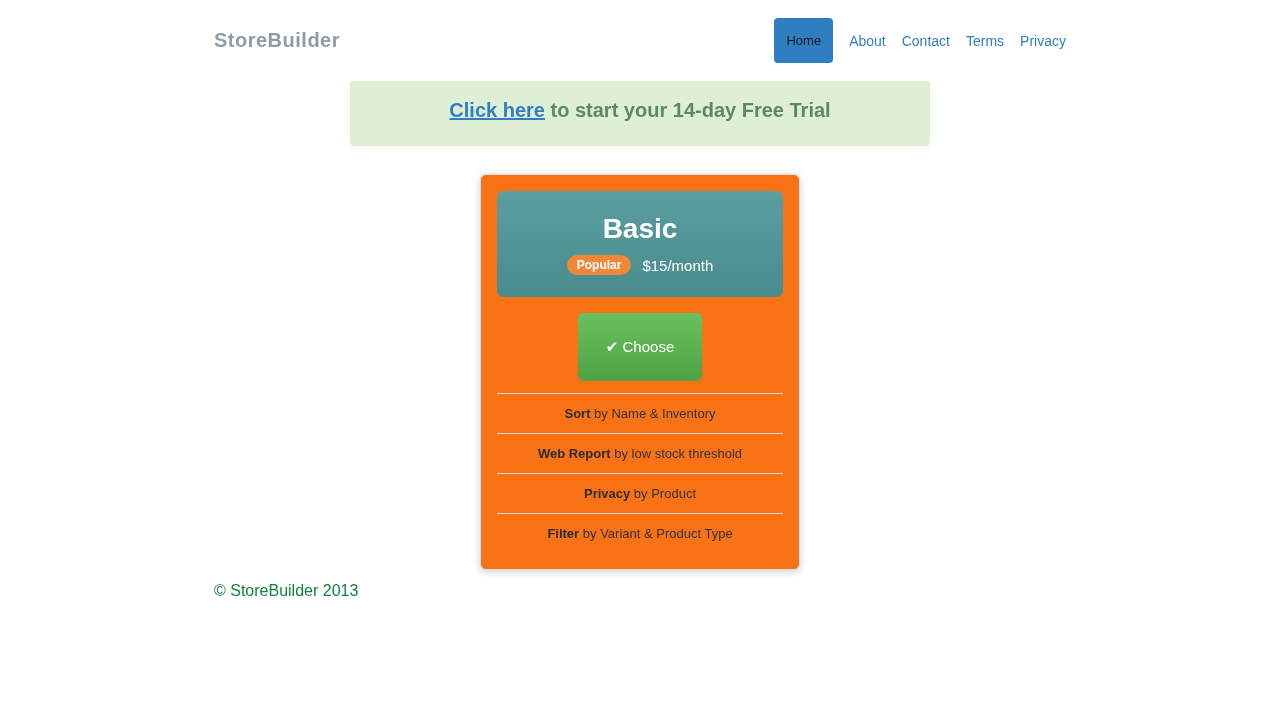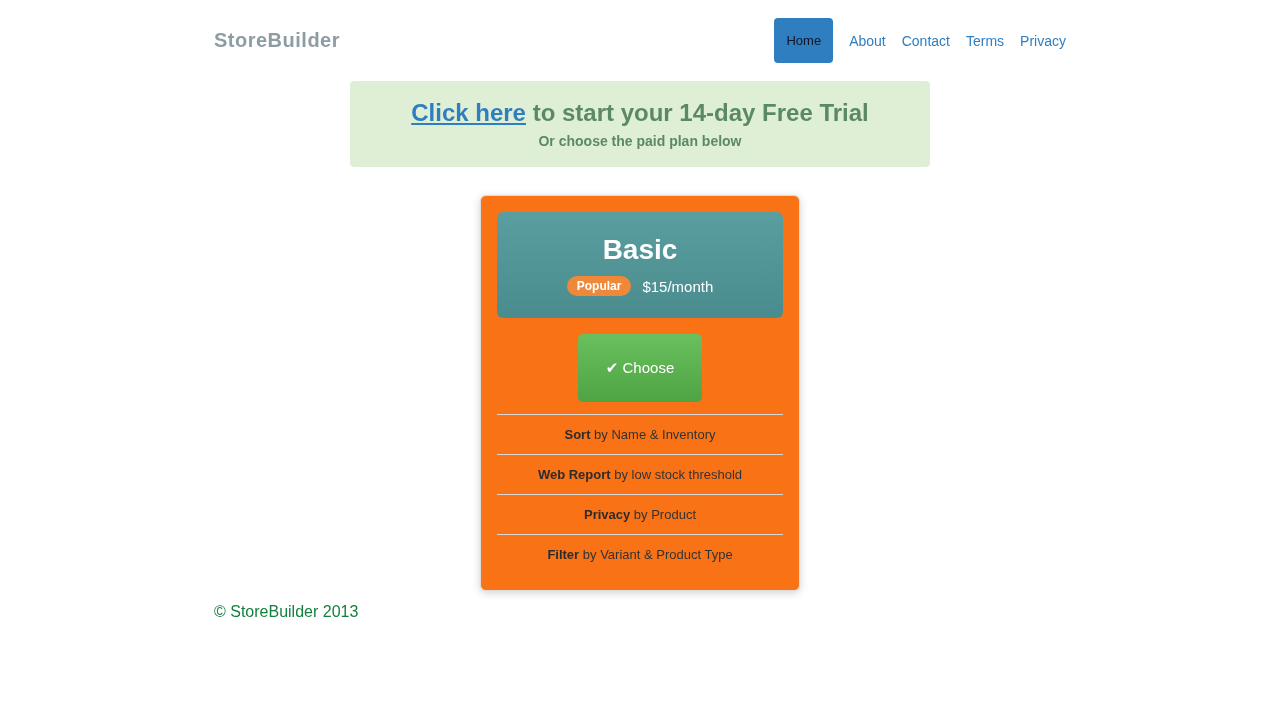--- a/index.html
+++ b/index.html
@@ -59,21 +59,21 @@
     .trial-banner {
       background: #deefd6;
       border-radius: 4px;
       padding: 18px 32px;
       text-align: center;
       width: 100%;
       max-width: 580px;
       margin-bottom: 28px;
     }
     .trial-banner .headline {
-      font-size: 24px;
+      font-size: 20px;
       font-weight: 700;
       color: #5b8a62;
       margin-bottom: 6px;
     }
     .trial-banner .headline a {
       color: #2f7ec0;
       text-decoration: underline;
     }
     .trial-banner .subtext {
       font-size: 14px;
@@ -179,21 +179,20 @@
     <a class="nav-link" href="#">Terms</a>
     <a class="nav-link" href="#">Privacy</a>
   </nav>
 </header>
 
 <main>
   <div class="trial-banner">
     <div class="headline">
       <a href="#">Click here</a><span> to start your 14-day Free Trial</span>
     </div>
-    <div class="subtext">Or choose the paid plan below</div>
   </div>
 
   <div class="plan-wrapper">
     <div class="plan-header">
       <div class="plan-name">Basic</div>
       <div class="plan-badge-price">
         <span class="popular-badge">Popular</span>
         <span class="plan-price">$15/month</span>
       </div>
     </div>

